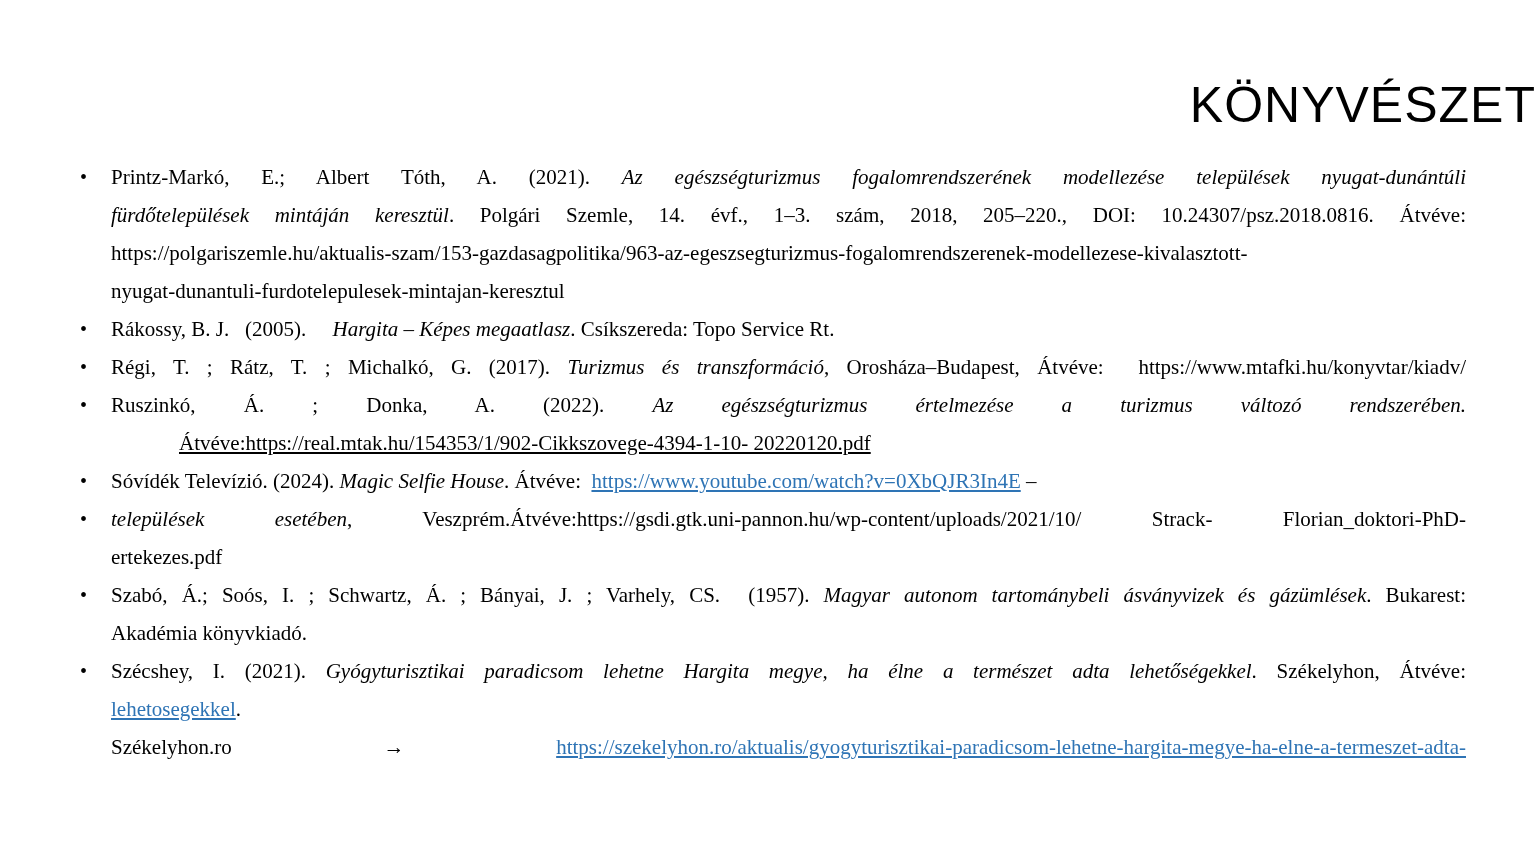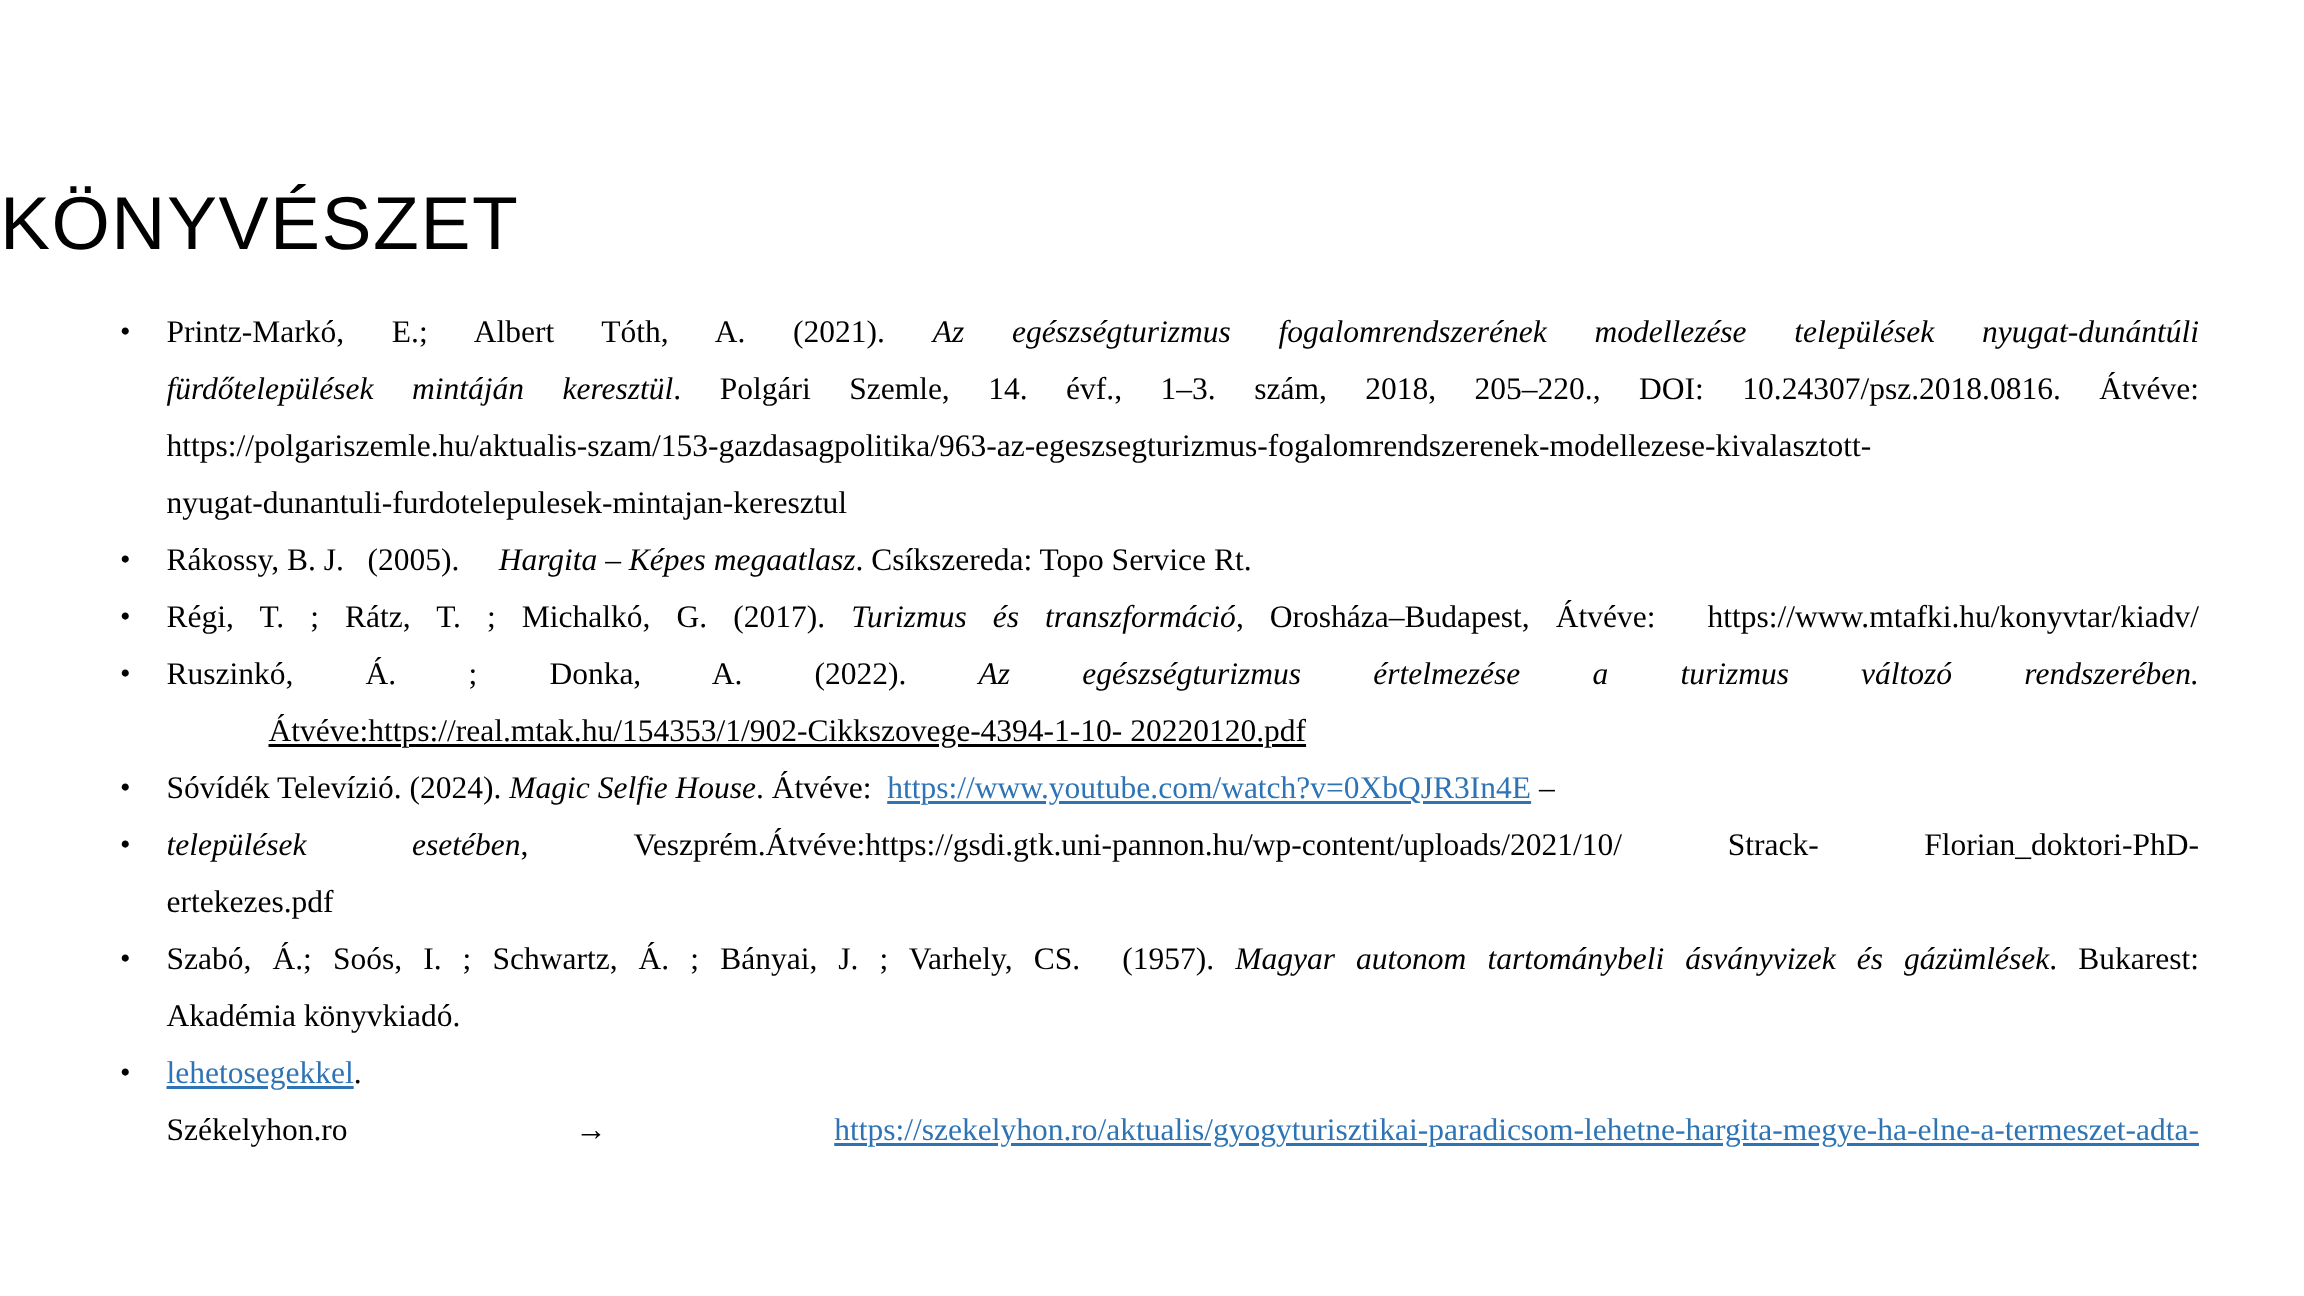--- a/index.html
+++ b/index.html
@@ -16,23 +16,23 @@
   .slide {
     width: 1536px;
     height: 864px;
     position: relative;
   }
   .title {
     font-family: "Liberation Sans", sans-serif;
     font-weight: 400;
     font-size: 50px;
     letter-spacing: 1px;
-    text-align: left;
+    text-align: right;
     margin: 0;
-    padding-top: 120px;
+    padding-top: 76px;
     color: #000000;
   }
   .bib {
     margin: 24px 70px 0 78px; 
   }
   .entry {
     position: relative;
     padding-left: 33px;
   }
   .bullet {
@@ -96,17 +96,18 @@
         <div class="line justify"><span class="seg italic">települések esetében</span><span class="seg normal">, Veszprém.Átvéve:https://gsdi.gtk.uni-pannon.hu/wp-content/uploads/2021/10/ Strack- Florian_doktori-PhD-</span></div>
         <div class="line"><span class="seg normal">ertekezes.pdf</span></div>
       </div>
       <div class="entry">
         <span class="bullet">•</span>
         <div class="line justify"><span class="seg normal">Szabó, Á.; Soós, I. ; Schwartz, Á. ; Bányai, J. ; Varhely, CS.&nbsp; (1957). </span><span class="seg italic">Magyar autonom tartománybeli ásványvizek és gázümlések</span><span class="seg normal">. Bukarest:</span></div>
         <div class="line"><span class="seg normal">Akadémia könyvkiadó.</span></div>
       </div>
       <div class="entry">
         <span class="bullet">•</span>
+        <div class="line justify"><span class="seg normal">Szécshey, I. (2021). </span><span class="seg italic">Gyógyturisztikai paradicsom lehetne Hargita megye, ha élne a természet adta lehetőségekkel</span><span class="seg normal">. Székelyhon, Átvéve:</span></div>
         <div class="line"><a class="seg link">lehetosegekkel</a><span class="seg normal">.</span></div>
         <div class="line justify"><span class="seg normal">Székelyhon.ro → </span><a class="seg link">https://szekelyhon.ro/aktualis/gyogyturisztikai-paradicsom-lehetne-hargita-megye-ha-elne-a-termeszet-adta-</a></div>
       </div>
     </div>
 </div>
 
 </body></html>

